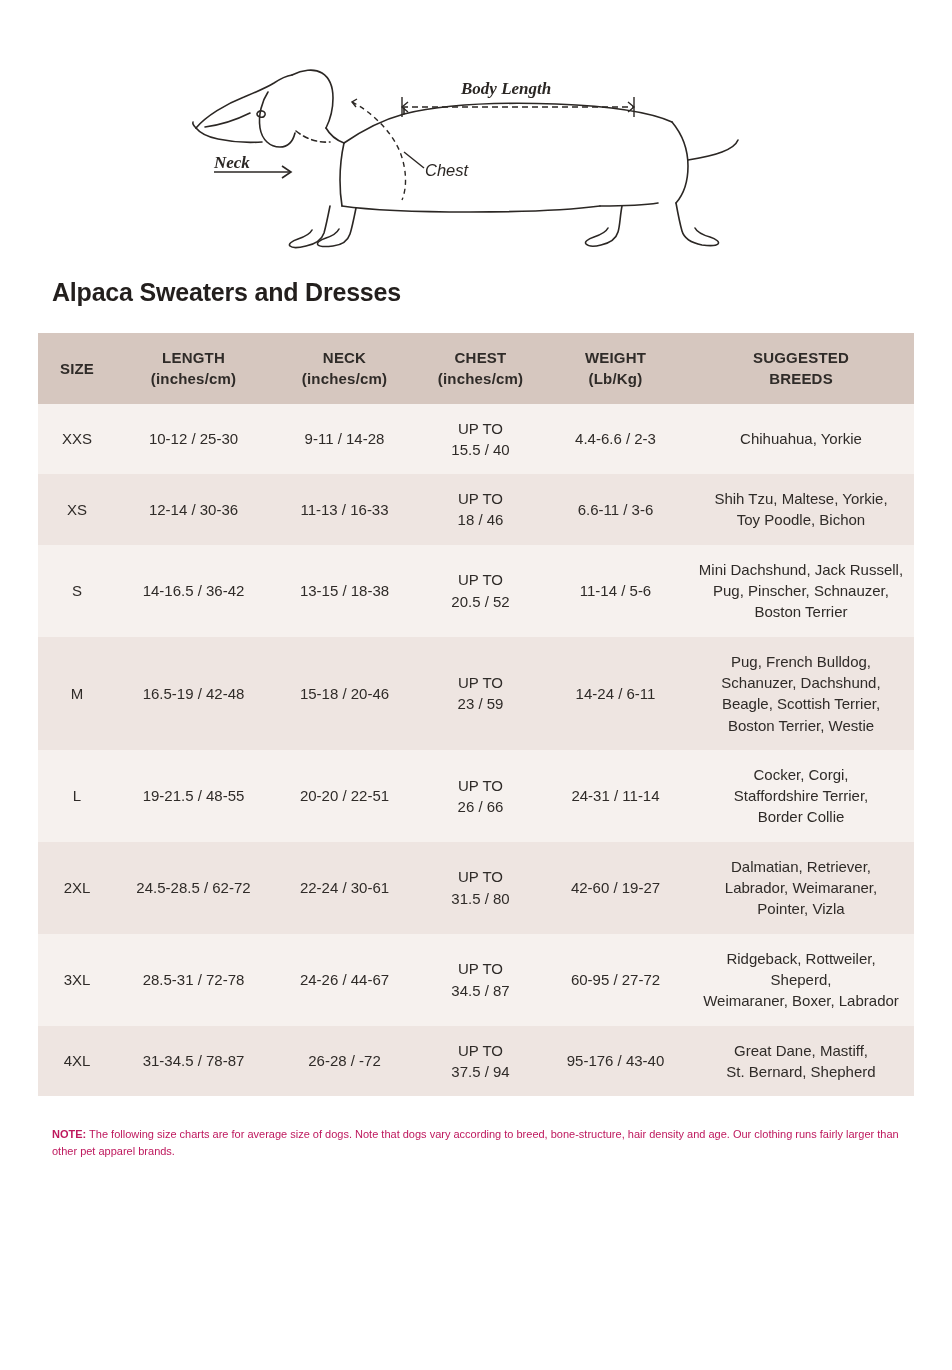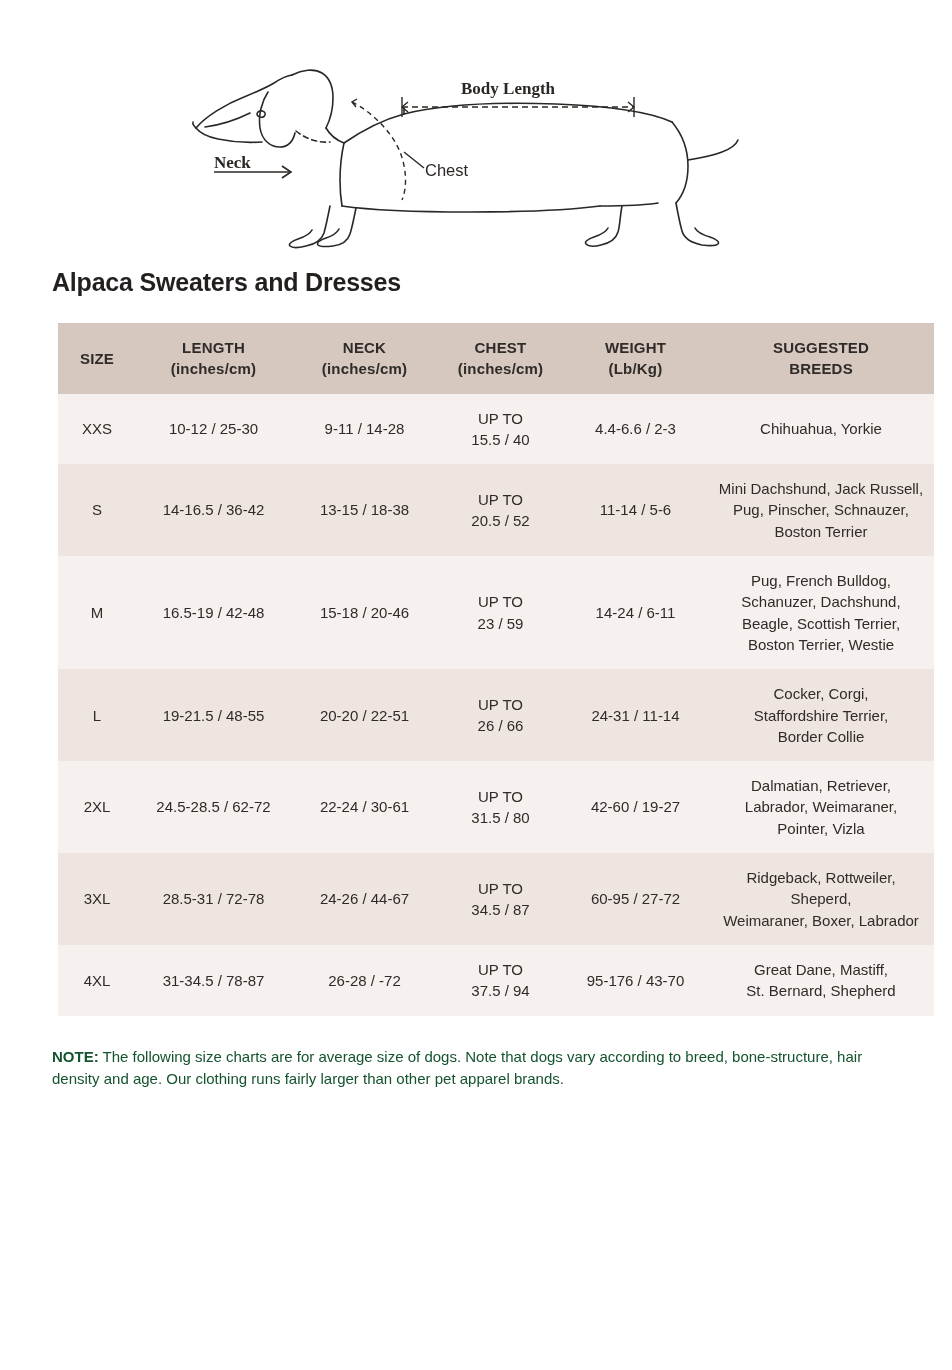--- a/index.html
+++ b/index.html
@@ -19,46 +19,47 @@
     min-height: 1370px;
     position: relative;
     box-sizing: border-box;
   }
 
   
   .diagram-wrap {
     width: 824px;
     height: 250px;
     position: relative;
+    font-style: italic;
   }
   .diagram-wrap svg {
     display: block;
   }
   .diag-label {
     font-family: "Liberation Serif", serif;
     font-weight: bold;
     fill: #2b2724;
   }
   .diag-label-sans {
     font-family: "Liberation Sans", sans-serif;
     fill: #2b2724;
   }
 
   
   .title {
     font-size: 25px;
     font-weight: bold;
     color: #231f1d;
-    margin: 18px 0 0 52px;
+    margin: 28px 0 0 52px;
     letter-spacing: -0.2px;
   }
 
   
   .table-wrap {
-    margin: 26px 38px 0 58px;
+    margin: 26px 38px 0 38px;
     width: 876px;
   }
   table.sizechart {
     border-collapse: collapse;
     width: 876px;
     table-layout: fixed;
   }
   table.sizechart th,
   table.sizechart td {
     text-align: center;
@@ -94,23 +95,23 @@
   col.c-len    { width: 155px; }
   col.c-neck   { width: 147px; }
   col.c-chest  { width: 125px; }
   col.c-weight { width: 145px; }
   col.c-breeds { width: 226px; }
 
   
   .notes {
     margin: 30px 52px 12px 52px;
     width: 848px;
-    font-size: 15px;
+    font-size: 11px;
     line-height: 1.5;
-    color: #14532d;
+    color: #be185d;
   }
   .notes p { margin: 0 0 18px 0; }
   .notes b { font-weight: bold; }
 </style>
 </head>
 <body>
 
 <div class="page">
 
   <div class="diagram-wrap">
@@ -222,20 +223,28 @@
       <tbody id="tbody">
           <tr>
             <td class="size-cell">XXS</td>
             <td>10-12 / 25-30</td>
             <td>9-11 / 14-28</td>
             <td>UP TO<br>15.5 / 40</td>
             <td>4.4-6.6 / 2-3</td>
             <td class="breeds">Chihuahua, Yorkie</td>
           </tr>
           <tr>
+            <td class="size-cell">XS</td>
+            <td>12-14 / 30-36</td>
+            <td>11-13 / 16-33</td>
+            <td>UP TO<br>18 / 46</td>
+            <td>6.6-11 / 3-6</td>
+            <td class="breeds">Shih Tzu, Maltese, Yorkie,<br>Toy Poodle, Bichon</td>
+          </tr>
+          <tr>
             <td class="size-cell">S</td>
             <td>14-16.5 / 36-42</td>
             <td>13-15 / 18-38</td>
             <td>UP TO<br>20.5 / 52</td>
             <td>11-14 / 5-6</td>
             <td class="breeds">Mini Dachshund, Jack Russell,<br>Pug, Pinscher, Schnauzer,<br>Boston Terrier</td>
           </tr>
           <tr>
             <td class="size-cell">M</td>
             <td>16.5-19 / 42-48</td>
@@ -266,21 +275,21 @@
             <td>24-26 / 44-67</td>
             <td>UP TO<br>34.5 / 87</td>
             <td>60-95 / 27-72</td>
             <td class="breeds">Ridgeback, Rottweiler, Sheperd,<br>Weimaraner, Boxer, Labrador</td>
           </tr>
           <tr>
             <td class="size-cell">4XL</td>
             <td>31-34.5 / 78-87</td>
             <td>26-28 / -72</td>
             <td>UP TO<br>37.5 / 94</td>
-            <td>95-176 / 43-70</td>
+            <td>95-176 / 43-40</td>
             <td class="breeds">Great Dane, Mastiff,<br>St. Bernard, Shepherd</td>
           </tr>
         </tbody>
     </table>
   </div>
 
   <div class="notes">
     <p>
       <b>NOTE:</b><span> The following size charts are for average size of dogs. Note that dogs vary according to breed, bone-structure, hair density and age. Our clothing runs fairly larger than other pet apparel brands.</span>
     </p>

